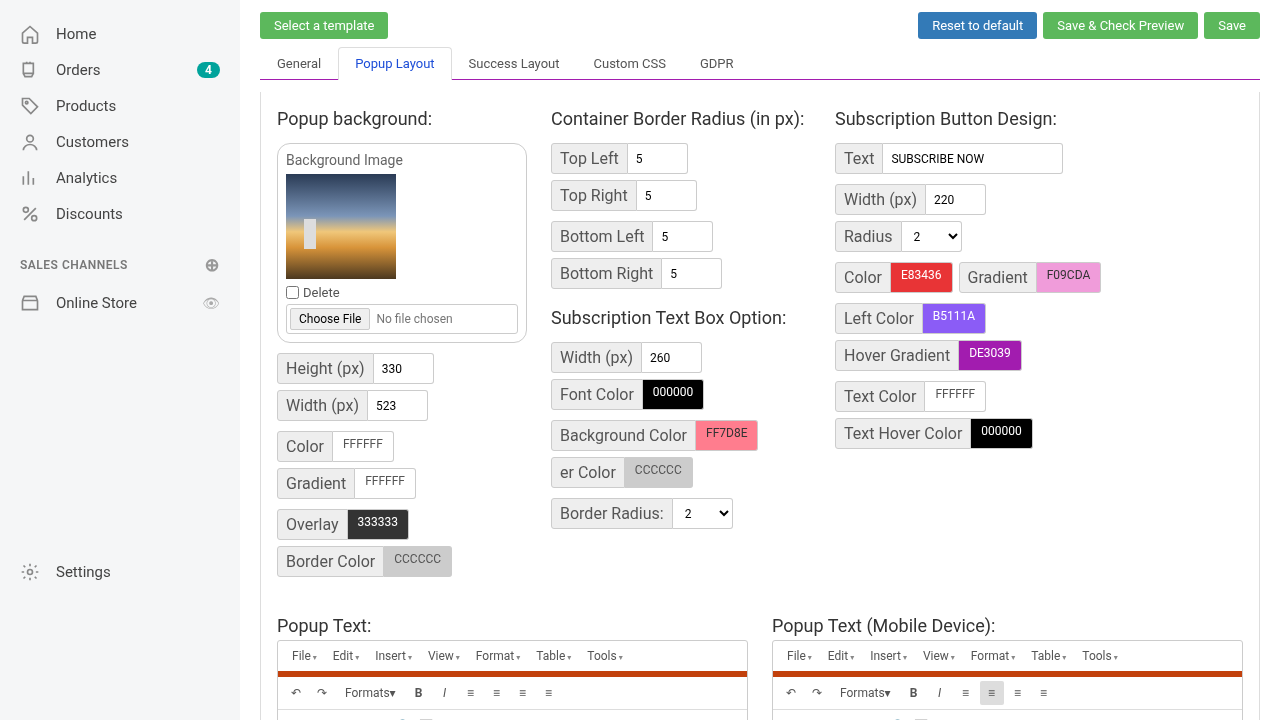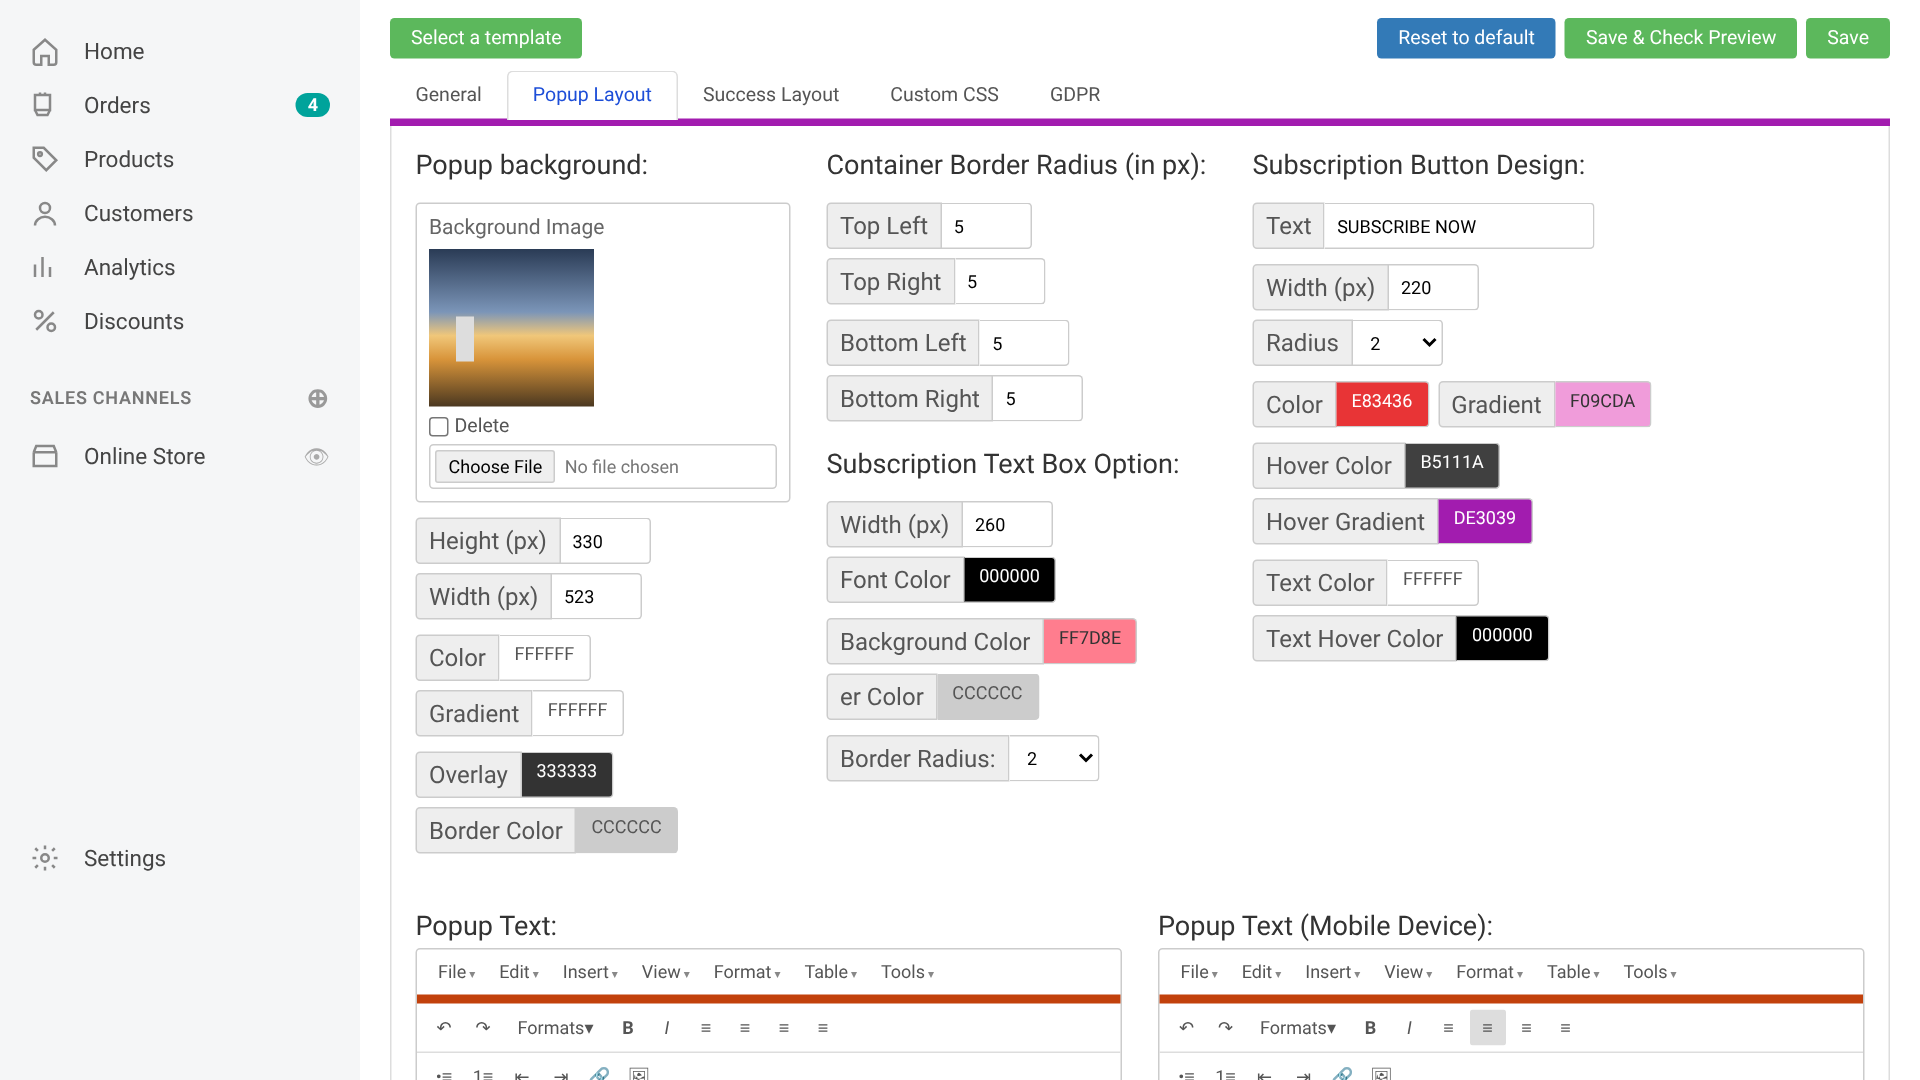--- a/index.html
+++ b/index.html
@@ -15,31 +15,31 @@
 .spacer { flex: 1; }
 .eye { color: #aaa; font-size: 14px; }
 
 .main { flex: 1; background: #fff; padding: 12px 20px; height: 720px; overflow: hidden; }
 .toolbar { display: flex; align-items: center; margin-bottom: 8px; }
 .btn { border: none; padding: 6px 14px; border-radius: 3px; font-size: 13px; cursor: pointer; color: #fff; }
 .btn-green { background: #5cb85c; }
 .btn-blue { background: #337ab7; }
 .toolbar .right { margin-left: auto; display: flex; gap: 6px; }
 
-.tabs { display: flex; border-bottom: 5px solid #a21caf; }
+.tabs { display: flex; border-bottom: 1px solid #a21caf; margin-bottom: 12px; }
 .tab { padding: 8px 16px; color: #555; cursor: pointer; border: 1px solid transparent; border-bottom: none; border-radius: 4px 4px 0 0; font-size: 13px; }
 .tab.active { background: #fff; border-color: #ddd; color: #1d4ed8; margin-bottom: -1px; }
 
 .panel { display: flex; flex-wrap: wrap; gap: 24px; border: 1px solid #ddd; border-top: none; padding: 16px; background: #fff; }
 .col { display: flex; flex-direction: column; gap: 10px; }
 .col1 { width: 250px; }
 .col2 { width: 260px; }
 .col3 { width: 280px; }
 h3 { font-size: 18px; font-weight: 400; color: #333; margin-bottom: 4px; }
-.bg-box { border: 1px solid #ccc; border-radius: 3px; padding: 8px; }
+.bg-box { border: 1px solid #ccc; border-radius: 13px; padding: 8px; }
 .bg-box .sub { color: #666; font-size: 14px; margin-bottom: 6px; }
 .bg-thumb { width: 110px; height: 105px; background: linear-gradient(to bottom, #2a3b55 0%, #7b95b8 40%, #f0c77a 55%, #d8943a 70%, #4b3820 100%); position: relative; margin-bottom: 6px; }
 .bg-thumb::after { content:""; position:absolute; left:18px; bottom:30px; width:12px; height:30px; background:#ddd; }
 .checkbox-row { display: flex; align-items: center; gap: 4px; font-size: 13px; color: #555; margin: 4px 0; }
 .file-btn { border: 1px solid #ccc; background: #efefef; padding: 3px 8px; border-radius: 2px; font-size: 12px; }
 .file-label { color: #777; font-size: 12px; margin-left: 6px; }
 
 .ig { display: flex; align-items: stretch; }
 .ig + .ig { margin-left: 0; }
 .ig-row { display: flex; gap: 6px; flex-wrap: wrap; }
@@ -291,22 +291,22 @@
             <span class="ig-label">Color</span>
             <span class="ig-color" style="background:#E83436">E83436</span>
           </div>
         <div class="ig">
             <span class="ig-label">Gradient</span>
             <span class="ig-color" style="background:#F09CDA;color:#333">F09CDA</span>
           </div>
       </div>
       <div class="ig-row">
         <div class="ig">
-            <span class="ig-label">Hover Color</span>
-            <span class="ig-color" style="background:#404040">B5111A</span>
+            <span class="ig-label">Left Color</span>
+            <span class="ig-color" style="background:#8b5cf6">B5111A</span>
           </div>
         <div class="ig">
             <span class="ig-label">Hover Gradient</span>
             <span class="ig-color" style="background:#a21caf">DE3039</span>
           </div>
       </div>
       <div class="ig-row">
         <div class="ig">
             <span class="ig-label">Text Color</span>
             <span class="ig-color light">FFFFFF</span>

